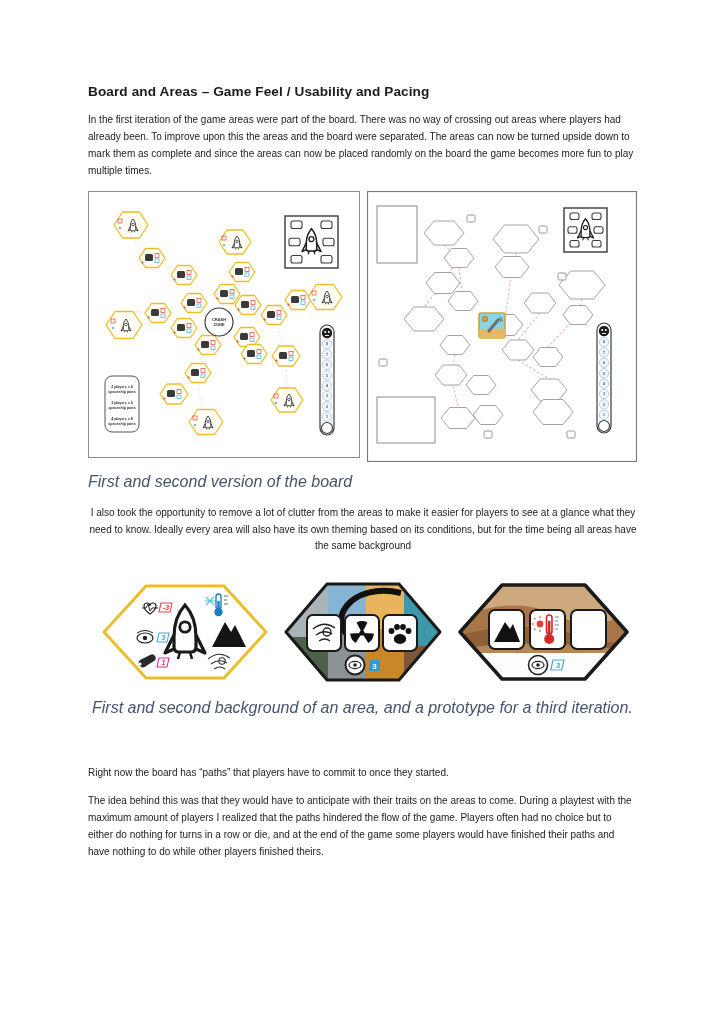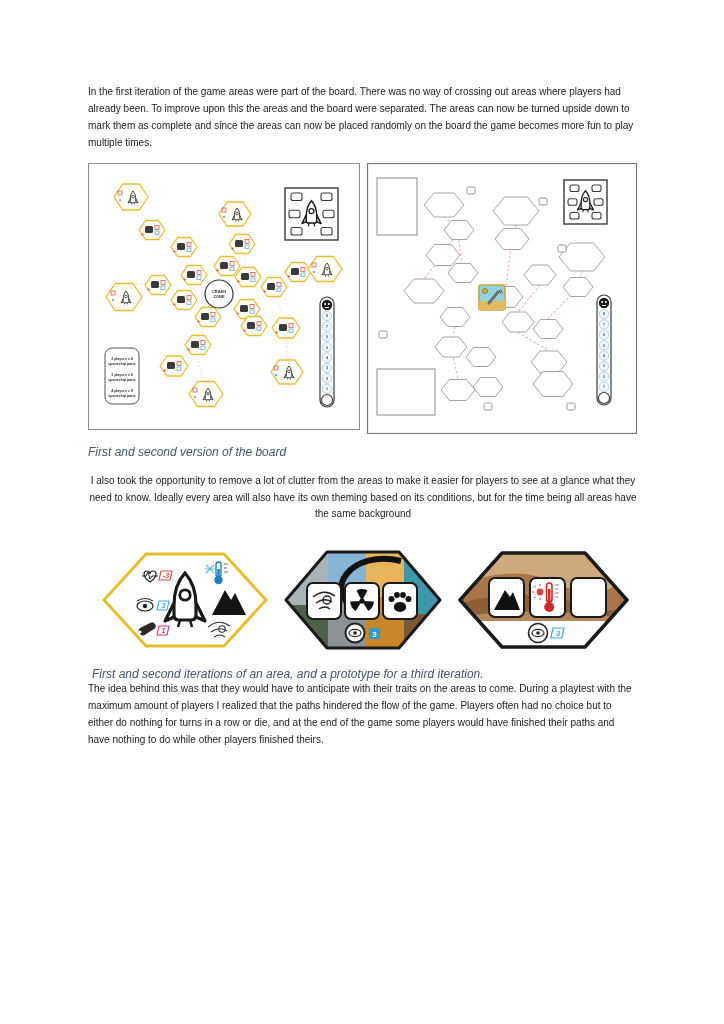--- a/index.html
+++ b/index.html
@@ -3,21 +3,21 @@
 <meta charset="utf-8">
 <style>
   html,body{margin:0;padding:0;background:#ffffff;}
   .page{position:relative;width:724px;height:1024px;background:#fff;overflow:hidden;
         font-family:"Liberation Sans", sans-serif;color:#212121;}
   .content{position:absolute;left:88px;top:84px;width:550px;}
   .title{font-size:13.6px;font-weight:700;color:#1b1b1b;margin:0 0 13px 0;letter-spacing:.1px;}
   .para{font-size:10px;line-height:16.9px;color:#222;margin:0 0 11px 0;}
   .boards-row{display:flex;gap:7px;margin-top:3px;}
   .board-frame{background:#fff;}
-  .caption{font-size:12px;font-style:italic;color:#44546A;margin:7px 0 0 0;}
+  .caption{font-size:16px;font-style:italic;color:#44546A;margin:7px 0 0 0;}
   .cap2{margin-left:4px;}
   .p2{margin-top:14px;text-align:center;}
   .tiles-row{display:flex;align-items:center;gap:13px;margin:22px 0 0 12px;}
   .tiles-row svg{display:block;}
   .after-tiles{margin-top:12px;}
   .p3{margin-top:48px;margin-bottom:11px;}
   svg{font-family:"Liberation Sans", sans-serif;}
   .hidden-defs{position:absolute;width:0;height:0;overflow:hidden;}
 </style>
 </head>
@@ -30,20 +30,21 @@
       <circle cx="0" cy="-3" r="2.6" fill="#fff" stroke="#1a1a1a" stroke-width="1.4"></circle>
       <path d="M-5.5,1 L-10,10 L-5.5,8 M5.5,1 L10,10 L5.5,8" fill="none" stroke="#1a1a1a" stroke-width="1.6" stroke-linejoin="round"></path>
       <path d="M-2.5,9.5 L-3.5,13 M2.5,9.5 L3.5,13" stroke="#1a1a1a" stroke-width="1.3"></path>
     </g>
   </defs>
 </svg>
 
 <div class="page">
   <div class="content">
 
+    <h1 class="title">Board and Areas – Game Feel / Usability and Pacing</h1>
     <p class="para">In the first iteration of the game areas were part of the board. There was no way of crossing out areas where players had already been. To improve upon this the areas and the board were separated. The areas can now be turned upside down to mark them as complete and since the areas can now be placed randomly on the board the game becomes more fun to play multiple times.</p>
 
     <div class="boards-row">
       <div class="board-frame">
         <svg id="board1" width="272" height="267" viewBox="0 0 272 267">
             <rect x="0.5" y="0.5" width="271" height="266" fill="#fff" stroke="#8d8d8d" stroke-width="1"></rect>
             <path d="M43,47 L64,67 L96,84" fill="none" stroke="#e2e2e2" stroke-width="1" stroke-dasharray="2,2"></path>
             <path d="M147,63 L154,81 L160,114" fill="none" stroke="#e2e2e2" stroke-width="1" stroke-dasharray="2,2"></path>
             <path d="M36,120 L70,122" fill="none" stroke="#e2e2e2" stroke-width="1" stroke-dasharray="2,2"></path>
             <path d="M86,203 L110,182 L120,154" fill="none" stroke="#e2e2e2" stroke-width="1" stroke-dasharray="2,2"></path>
@@ -487,18 +488,19 @@
           <ellipse cx="82" cy="88" rx="6" ry="3.6" fill="none" stroke="#222" stroke-width="1.2"></ellipse>
           <circle cx="82" cy="88" r="1.8" fill="#222"></circle>
         </g>
         <g>
           <path d="M97,83 l11,0 l-2.2,10 l-11,0 Z" fill="#fff" stroke="#3FA9DC" stroke-width="1.2"></path>
           <text x="102" y="91.2" font-size="7.5" font-weight="bold" font-style="italic" fill="#3FA9DC" text-anchor="middle">3</text>
         </g>
       </svg>
     </div>
 
-    <div class="caption cap2 after-tiles">First and second iterations of an area, and a prototype for a third iteration.</div>
-
+    <div class="caption cap2 after-tiles">First and second background of an area, and a prototype for a third iteration.</div>
+
+    <p class="para p3">Right now the board has “paths” that players have to commit to once they started.</p>
     <p class="para">The idea behind this was that they would have to anticipate with their traits on the areas to come. During a playtest with the maximum amount of players I realized that the paths hindered the flow of the game. Players often had no choice but to either do nothing for turns in a row or die, and at the end of the game some players would have finished their paths and have nothing to do while other players finished theirs.</p>
 
   </div>
 </div>
 
 </body></html>

